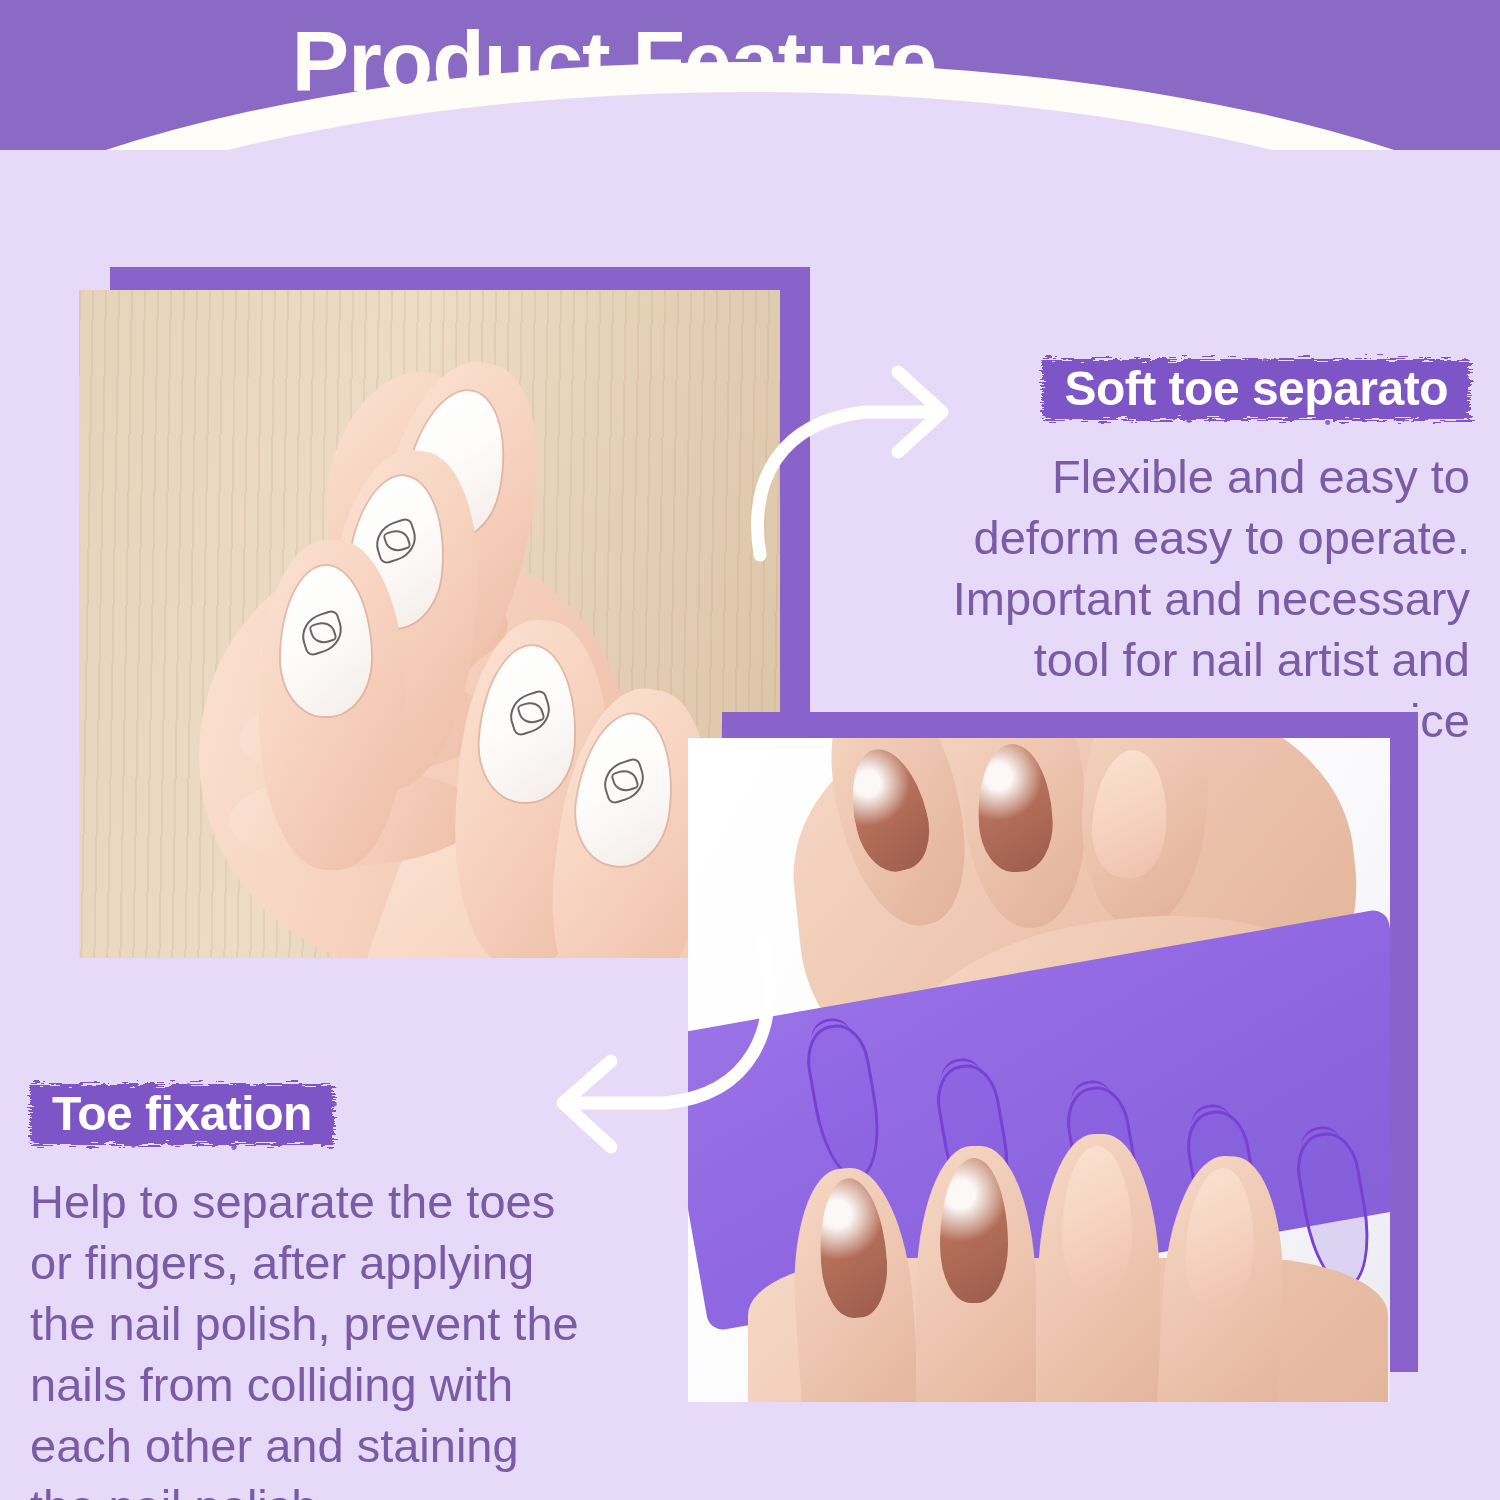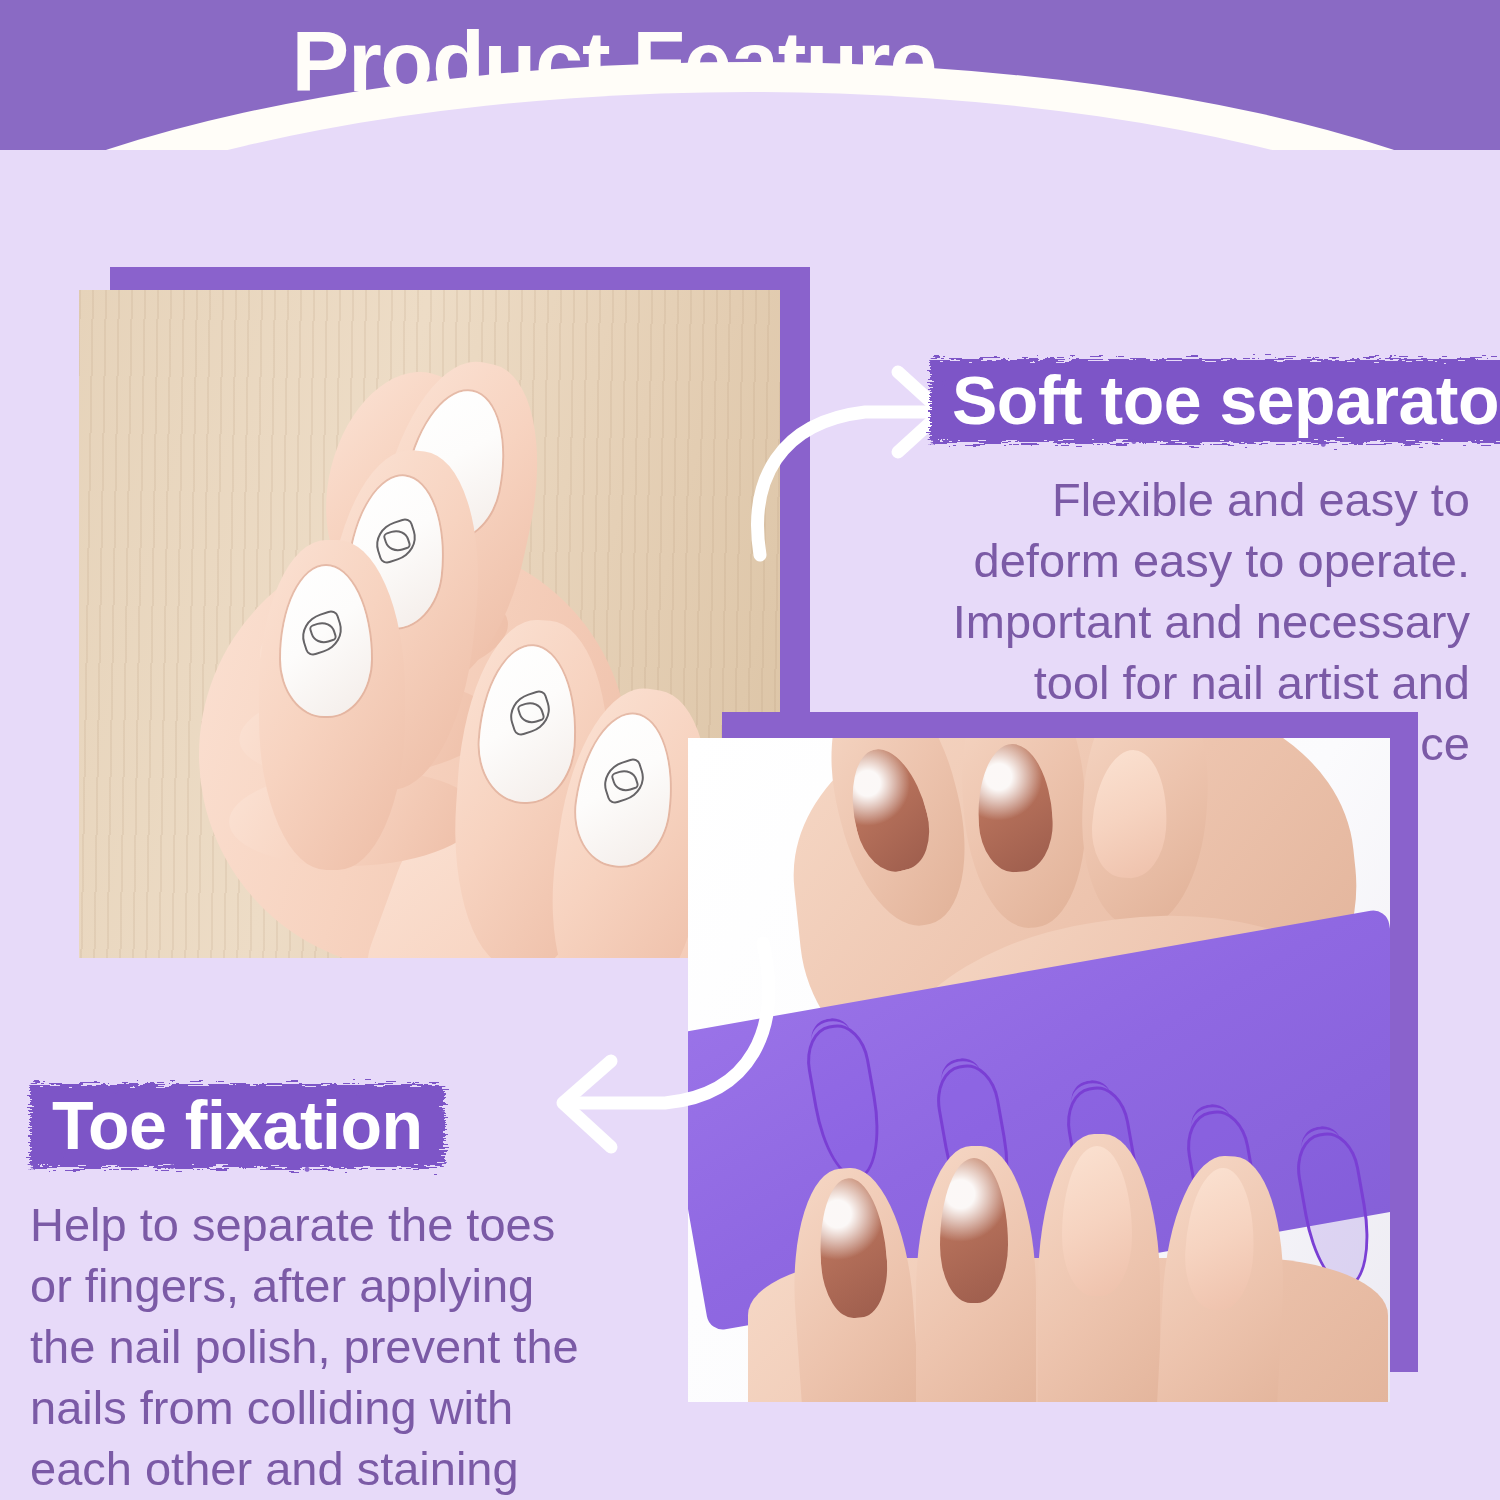--- a/index.html
+++ b/index.html
@@ -137,21 +137,21 @@
       radial-gradient(circle at 35% 92%, #7d55c7 0 2px, rgba(0,0,0,0) 3px),
       radial-gradient(circle at 52% 8%, #7d55c7 0 2px, rgba(0,0,0,0) 3px),
       radial-gradient(circle at 66% 95%, #7d55c7 0 2px, rgba(0,0,0,0) 3px),
       radial-gradient(circle at 78% 16%, #7d55c7 0 2px, rgba(0,0,0,0) 3px),
       radial-gradient(circle at 92% 74%, #7d55c7 0 2px, rgba(0,0,0,0) 3px),
       radial-gradient(circle at 97% 34%, #7d55c7 0 2px, rgba(0,0,0,0) 3px);
     opacity:.85;
   }
   .brush .brush-text{
     position:relative;
-    color:#ffffff;font-size:68px;font-weight:bold;
+    color:#ffffff;font-size:48px;font-weight:bold;
     white-space:nowrap;letter-spacing:-.5px;
   }
   .body-text{
     color:#7b5aa6;font-size:47px;line-height:1.3;
     margin-top:20px;
   }
   .ta-right{text-align:right;}
   .ta-left{text-align:left;}
 </style>
 </head>

